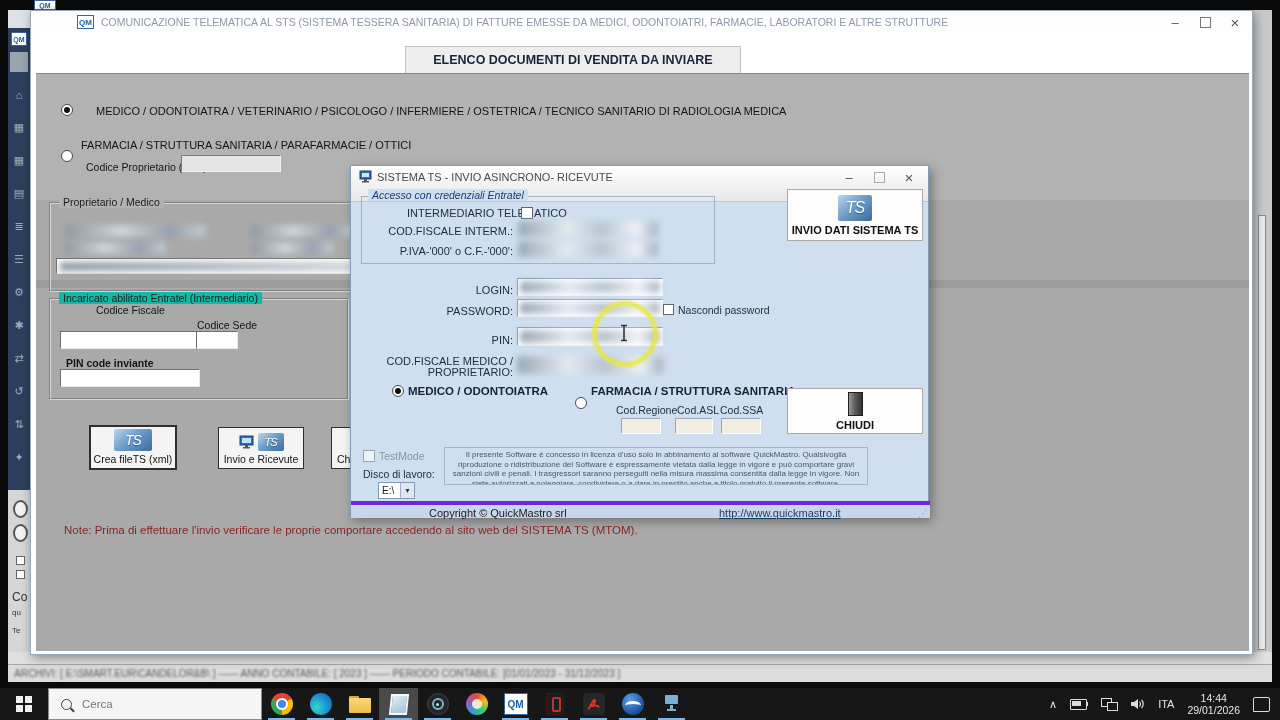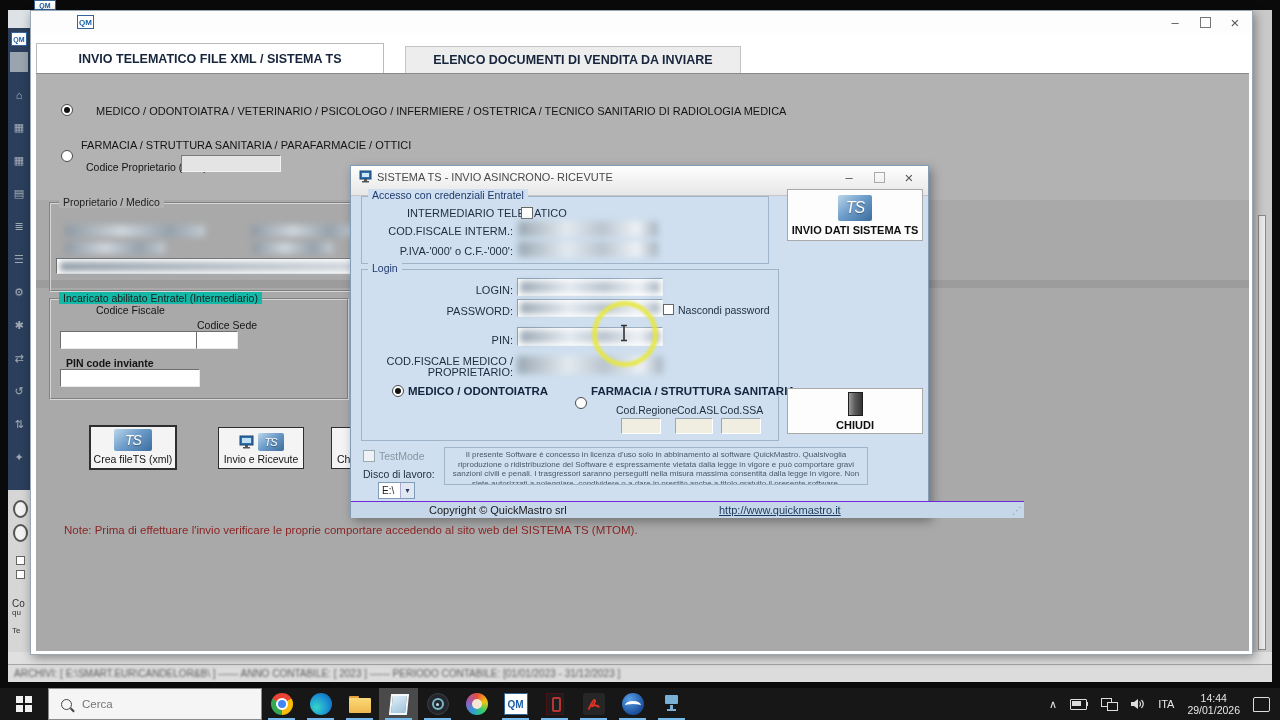--- a/index.html
+++ b/index.html
@@ -74,50 +74,48 @@
         <div class="sbglyph">↺</div>
         <div class="sbglyph">⇅</div>
         <div class="sbglyph">✦</div>
       </div>
   </div>
   <div class="abs" style="left:8px;top:490px;width:22px;height:192px;background:#d6d6d6;">
     <div class="abs" style="left:5px;top:10px;width:15px;height:18px;border:2px solid #555;border-radius:50%;background:#f2f2f2;"></div>
     <div class="abs" style="left:5px;top:34px;width:15px;height:18px;border:2px solid #555;border-radius:50%;background:#f2f2f2;"></div>
     <div class="abs cb" style="left:8px;top:66px;width:9px;height:9px;"></div>
     <div class="abs cb" style="left:8px;top:80px;width:9px;height:9px;"></div>
-    <span class="abs" style="left:4px;top:108px;font-size:10px;color:#333;">Co</span>
+    <span class="abs" style="left:4px;top:100px;font-size:12px;color:#333;">Co</span>
     <span class="abs" style="left:4px;top:118px;font-size:8px;color:#333;">qu</span>
     <span class="abs" style="left:4px;top:136px;font-size:8px;color:#333;">Te</span>
   </div>
   <div class="abs" style="left:1253px;top:10px;width:19px;height:672px;background:#c9c9c9;">
     <div class="abs" style="left:5px;top:205px;width:8px;height:435px;background:#ececec;border:1px solid #8a8a8a;"></div>
   </div>
   <div class="abs" style="left:8px;top:652px;width:1264px;height:30px;background:#e0e0e0;">
     <div class="abs" style="left:0;top:12px;width:1264px;height:18px;background:#dcdcdc;border-top:1px solid #a6a6a6;">
       <span class="abs blurtext nowrap" style="left:6px;top:3px;font-size:10px;color:#3a3a3a;">ARCHIVI: [ E:\SMART.EUR\CANDELOR&amp;B\ ]   ------   ANNO CONTABILE: [ 2023 ]   ------   PERIODO CONTABILE: [01/01/2023 - 31/12/2023 ]</span>
     </div>
   </div>
 </div>
 
 <div class="abs" style="left:30px;top:10px;width:1223px;height:645px;background:#fff;border:1px solid #9aa7b5;box-shadow:2px 3px 10px rgba(0,0,0,.4);z-index:10;">
 
   <div class="abs" style="left:0;top:0;width:100%;height:22px;background:#fdfdfd;display:flex;align-items:center;">
     <div class="abs qm-chip" style="left:46px;top:4px;width:17px;height:14px;font-size:8px;">QM</div>
+    <span class="abs nowrap" style="left:70px;top:5px;font-size:10.5px;color:#8e99aa;">COMUNICAZIONE TELEMATICA AL STS (SISTEMA TESSERA SANITARIA) DI FATTURE EMESSE DA MEDICI, ODONTOIATRI, FARMACIE, LABORATORI E ALTRE STRUTTURE</span>
     <div class="abs" style="right:2px;top:0;height:22px;display:flex;">
       <div class="win-btn">–</div>
       <div class="win-btn">
           <span class="maxbox"></span>
         </div>
       <div class="win-btn" style="font-size:15px;">×</div>
     </div>
   </div>
 
-  <div class="abs" style="left:5px;top:32px;width:348px;height:30px;background:#fff;border:1px solid #bbb;border-bottom:none;display:flex;align-items:center;justify-content:center;">
-    <b style="font-size:12.5px;color:#16253c;">INVIO TELEMATICO FILE XML / SISTEMA TS</b>
-  </div>
   <div class="abs" style="left:374px;top:35px;width:336px;height:27px;background:#ededed;border:1px solid #c4c4c4;border-bottom:none;display:flex;align-items:center;justify-content:center;">
     <b style="font-size:12.5px;color:#16253c;">ELENCO DOCUMENTI DI VENDITA DA INVIARE</b>
   </div>
 
   <div class="abs" style="left:5px;top:62px;width:1213px;height:578px;background:#a9a9a9;border-top:1px solid #8a8a8a;">
     <div class="abs" style="left:0;top:0;width:1213px;height:126px;background:#b2b2b2;"></div>
     <div class="abs" style="left:0;top:206px;width:1213px;height:8px;background:#9c9c9c;"></div>
 
     <div class="abs radio sel" style="left:25px;top:30px;"></div>
     <span class="abs lbl nowrap" style="left:45px;top:31px;padding-left:15px;">MEDICO / ODONTOIATRA / VETERINARIO / PSICOLOGO / INFERMIERE / OSTETRICA / TECNICO SANITARIO DI RADIOLOGIA MEDICA</span>
@@ -167,50 +165,47 @@
       <div class="ts-logo" style="width:30px;height:20px;font-size:12px;margin:0 0 2px 16px;">TS</div>
       <span>Chiudi</span>
     </div>
 
     <span class="abs nowrap" style="left:28px;top:450px;font-size:11.5px;color:#8b2525;">Note: Prima di effettuare l'invio verificare le proprie comportare accedendo al sito web del SISTEMA TS (MTOM).</span>
   </div>
 </div>
 
 <div class="abs" style="left:350px;top:165px;width:579px;height:352px;background:#cfdfef;border:1px solid #7f9db9;box-shadow:3px 4px 10px rgba(0,0,0,.35);z-index:20;">
 
-  <div class="abs" style="left:0;top:0;width:100%;height:30px;background:linear-gradient(#fefefe,#e7e7e7);border-bottom:1px solid #c6c6c6;">
+  <div class="abs" style="left:0;top:0;width:100%;height:36px;background:linear-gradient(#fefefe,#e7e7e7);border-bottom:1px solid #c6c6c6;">
     <svg class="abs" style="left:8px;top:4px;" width="14" height="14" viewBox="0 0 14 14">
       <rect x="1" y="1" width="11" height="8" fill="#2f6fb2" stroke="#17456e"></rect>
         <rect x="3" y="3" width="7" height="4" fill="#cfe7f7"></rect>
         <rect x="5" y="9" width="3" height="2" fill="#555"></rect>
         <rect x="3" y="11" width="7" height="1.5" fill="#555"></rect>
     </svg>
     <span class="abs nowrap" style="left:26px;top:5px;font-size:11px;color:#4a4a4a;">SISTEMA TS - INVIO ASINCRONO- RICEVUTE</span>
     <div class="abs" style="right:4px;top:0;height:22px;display:flex;">
       <div class="win-btn">–</div>
       <div class="win-btn">
           <span class="maxbox" style="border-color:#aaa;"></span>
         </div>
       <div class="win-btn" style="font-size:15px;">×</div>
     </div>
   </div>
 
-  <div class="abs dgroup" style="left:10px;top:30px;width:408px;height:68px;">
+  <div class="abs dgroup" style="left:10px;top:30px;width:354px;height:68px;font-style:italic;">
     <span class="dgrouplabel">Accesso con credenziali Entratel</span>
   </div>
   <span class="dlabel" style="left:12px;top:41px;margin-left:44px;">INTERMEDIARIO TELEMATICO</span>
   <div class="abs cb" style="left:170px;top:41px;"></div>
   <span class="dlabel" style="left:12px;top:59px;">COD.FISCALE INTERM.:</span>
   <div class="abs smudge" style="left:167px;top:55px;width:140px;height:16px;"></div>
   <span class="dlabel" style="left:12px;top:79px;">P.IVA-'000' o C.F.-'000':</span>
   <div class="abs smudge" style="left:167px;top:75px;width:140px;height:16px;"></div>
 
-  <div class="abs dgroup" style="left:10px;top:103px;width:418px;height:172px;">
-    <span class="dgrouplabel">Login</span>
-  </div>
   <span class="dlabel" style="left:12px;top:118px;">LOGIN:</span>
   <div class="abs dfield" style="left:166px;top:112px;width:146px;height:18px;">
     <div class="abs smudge" style="left:2px;top:2px;width:140px;height:12px;"></div>
   </div>
   <span class="dlabel" style="left:12px;top:139px;">PASSWORD:</span>
   <div class="abs dfield" style="left:166px;top:133px;width:146px;height:18px;">
     <div class="abs smudge" style="left:2px;top:2px;width:140px;height:12px;"></div>
   </div>
   <div class="abs cb" style="left:312px;top:138px;width:11px;height:11px;"></div>
   <span class="abs dsm nowrap" style="left:327px;top:138px;">Nascondi password</span>
@@ -238,21 +233,21 @@
   <span class="abs dsm nowrap" style="left:12px;top:302px;">Disco di lavoro:</span>
   <div class="abs" style="left:27px;top:316px;width:37px;height:17px;background:#fff;border:1px solid #7f9db9;display:flex;">
     <span style="font-size:10px;color:#222;padding:2px 0 0 3px;flex:1;">E:\</span>
     <span style="width:13px;background:#dfe8f2;border-left:1px solid #aac;font-size:8px;color:#335;text-align:center;line-height:15px;">▾</span>
   </div>
 
   <div class="abs" style="left:93px;top:281px;width:424px;height:38px;border:1px solid #9fb4c9;overflow:hidden;">
     <div style="font-size:8px;line-height:9.5px;color:#4a5668;text-align:center;padding:2px 6px;">Il presente Software è concesso in licenza d'uso solo in abbinamento al software QuickMastro. Qualsivoglia riproduzione o ridistribuzione del Software è espressamente vietata dalla legge in vigore e può comportare gravi sanzioni civili e penali. I trasgressori saranno perseguiti nella misura massima consentita dalla legge in vigore. Non siete autorizzati a noleggiare, condividere o a dare in prestito anche a titolo gratuito il presente software.</div>
   </div>
 
-  <div class="abs" style="left:0;top:335px;width:673px;height:17px;background:#c6d7e9;border-top:1px solid #6d28d9;">
+  <div class="abs" style="left:0;top:335px;width:579px;height:17px;background:#c6d7e9;border-top:4px solid #6d28d9;">
     <span class="abs nowrap" style="left:78px;top:2px;font-size:11px;color:#1a1a1a;">Copyright © QuickMastro srl</span>
     <a class="abs nowrap" style="left:368px;top:2px;font-size:11px;color:#1a3a5c;text-decoration:underline;cursor:pointer;">http://www.quickmastro.it</a>
     <span class="abs" style="right:2px;top:3px;font-size:10px;color:#8aa;">⋰</span>
   </div>
 
   <div class="abs actbtn" style="left:436px;top:23px;width:136px;height:52px;">
     <div class="ts-logo" style="width:34px;height:26px;font-size:16px;">TS</div>
     <span>INVIO DATI SISTEMA TS</span>
   </div>
   <div class="abs actbtn" style="left:436px;top:222px;width:136px;height:46px;">

